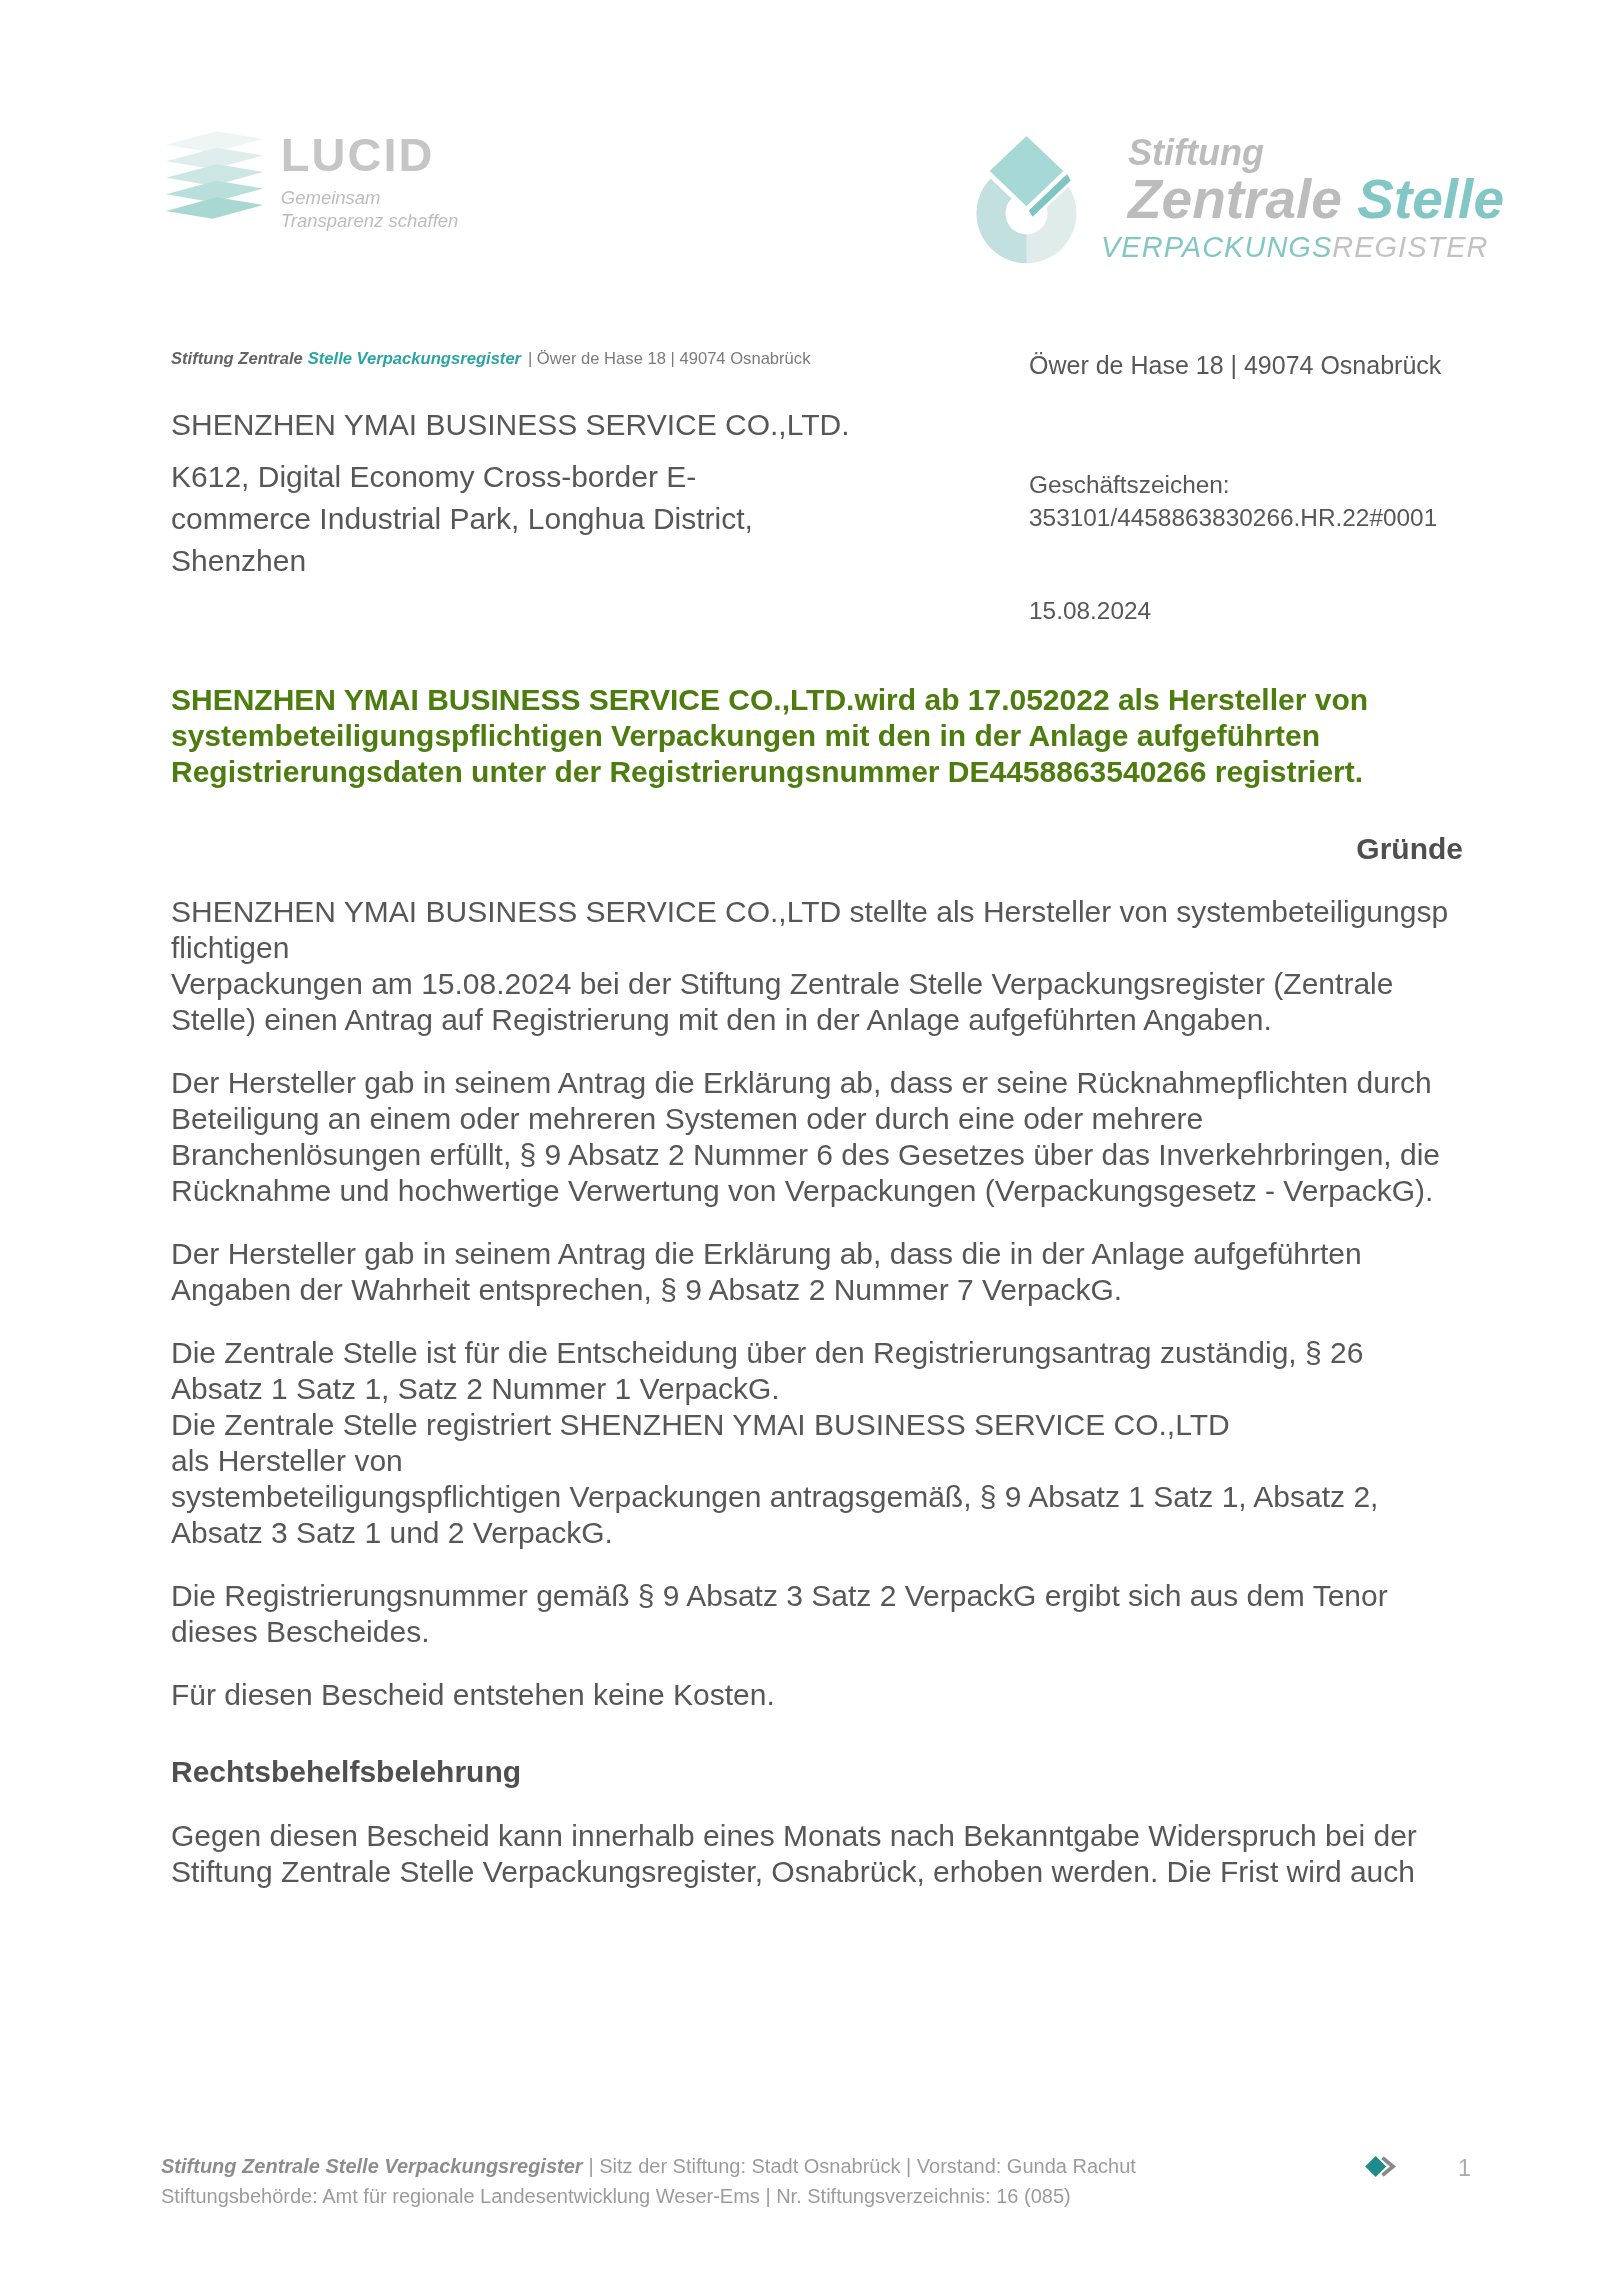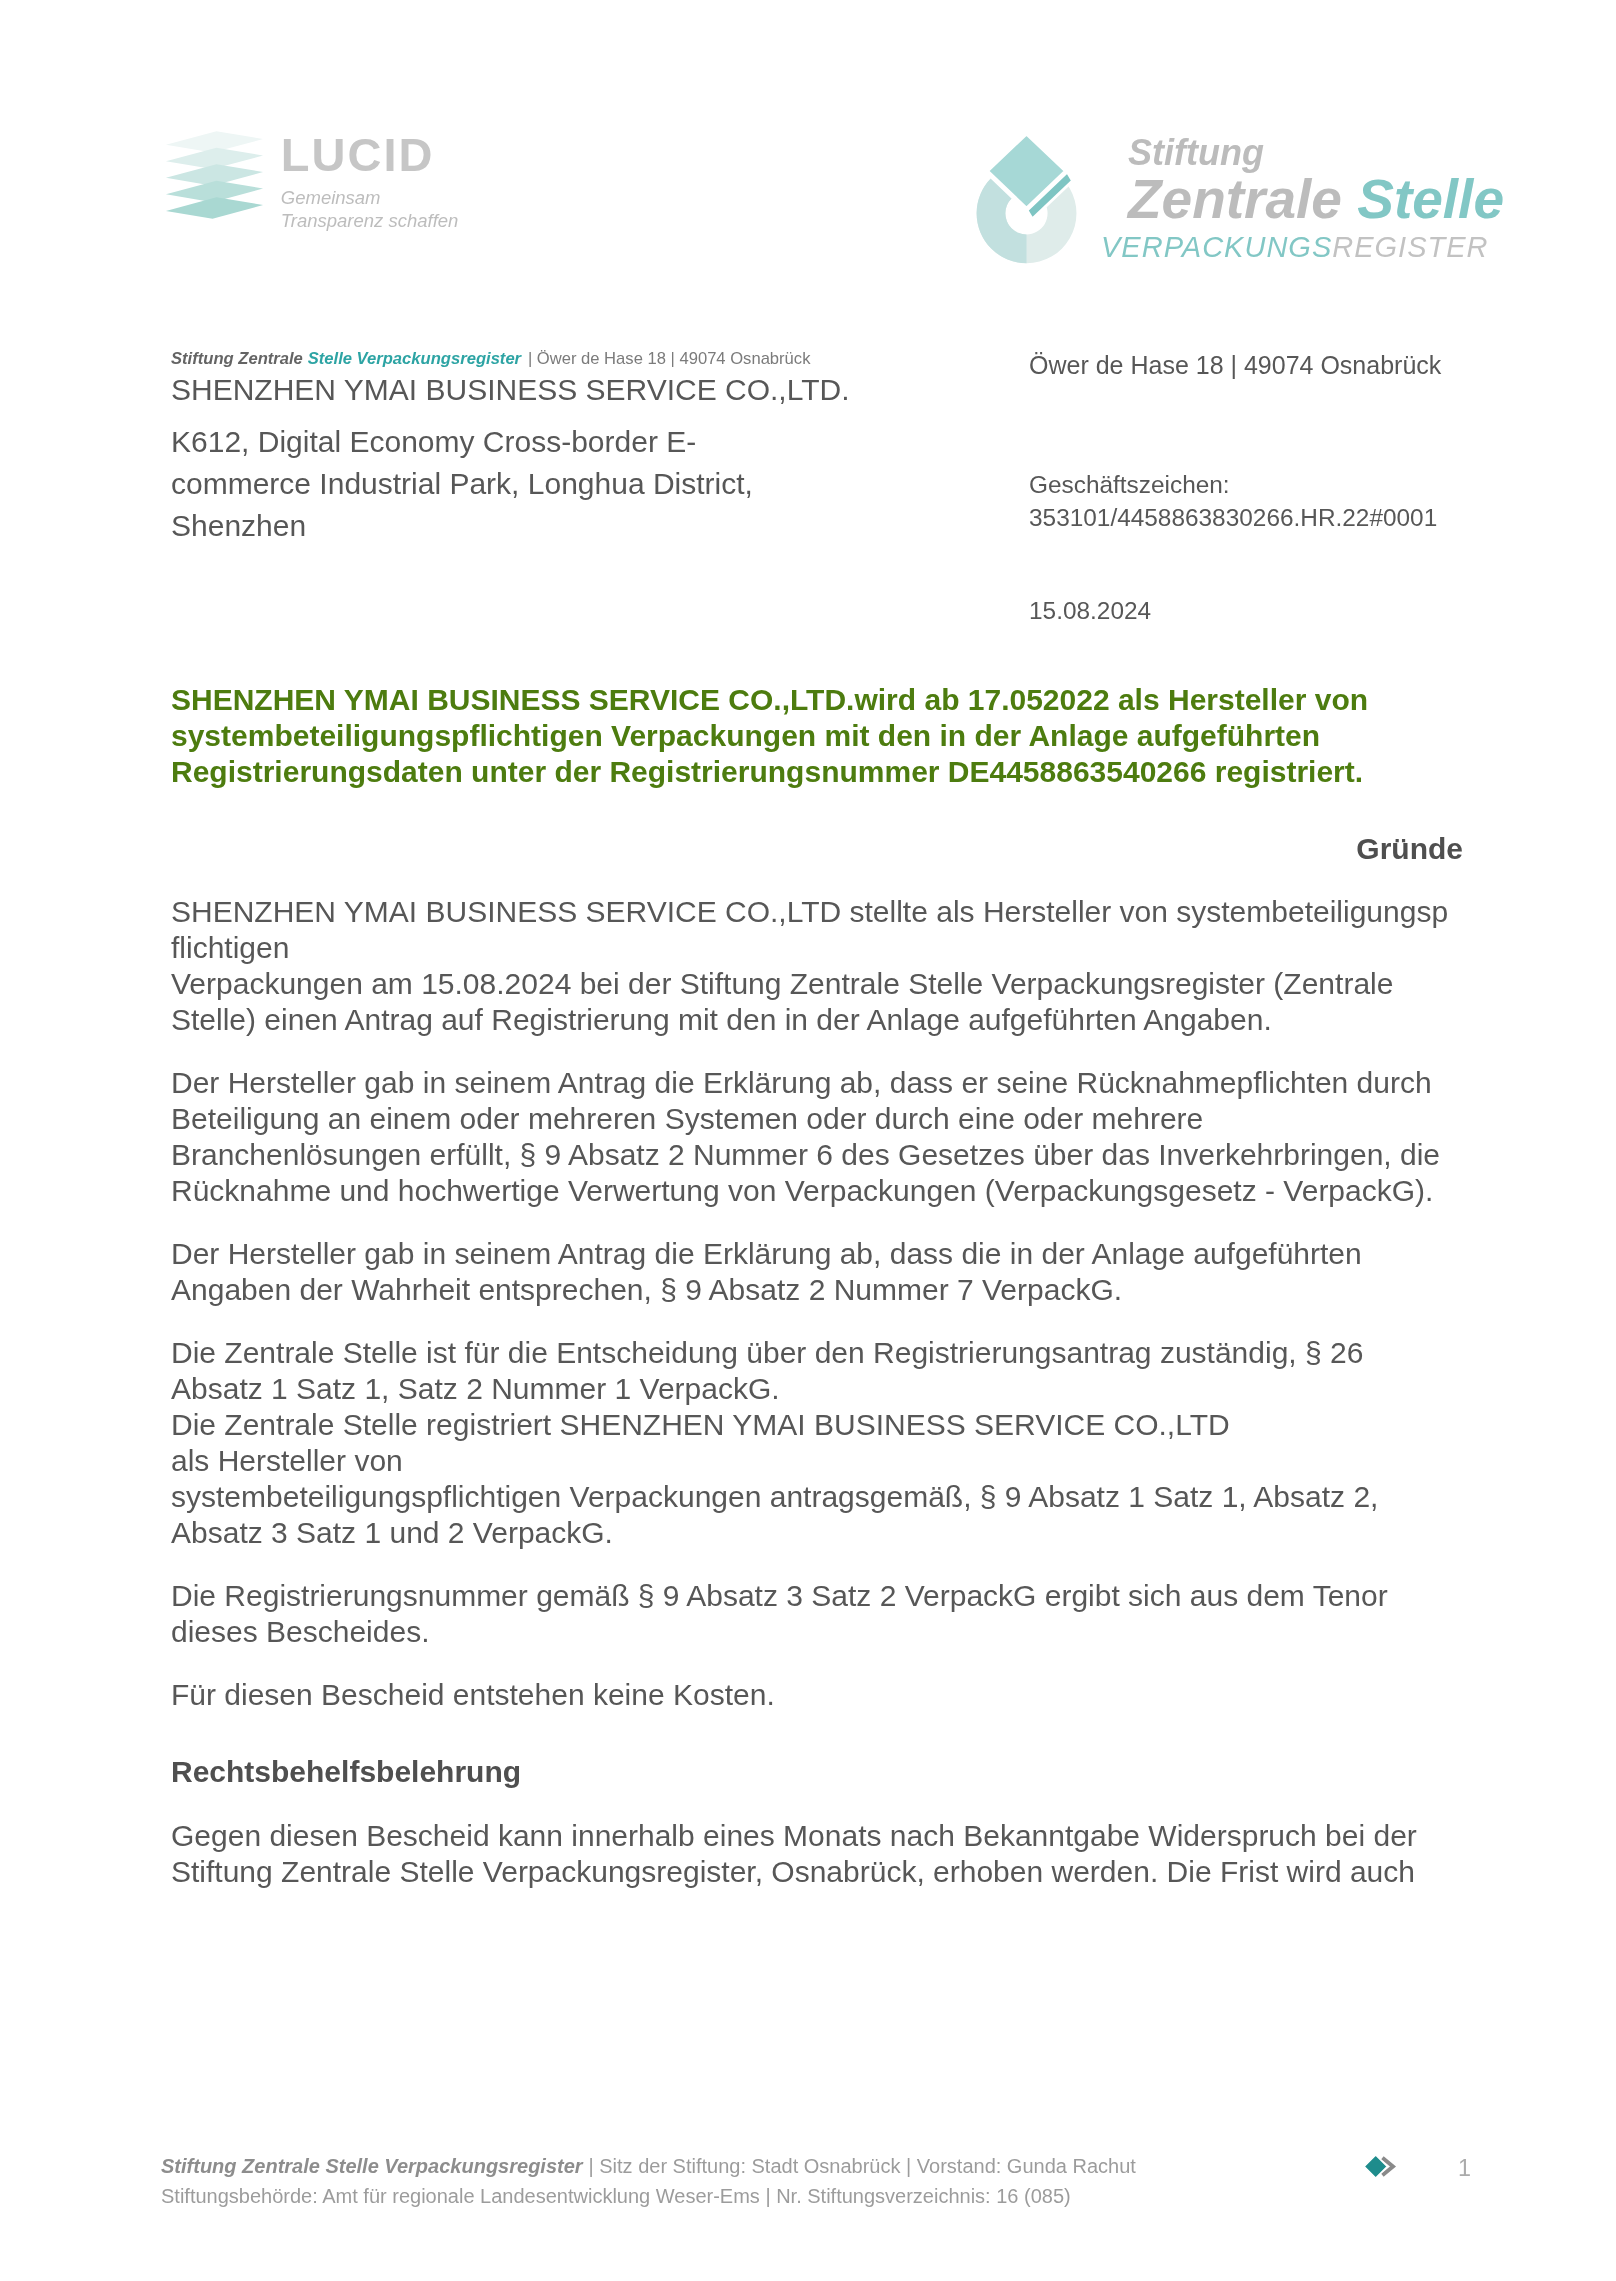--- a/index.html
+++ b/index.html
@@ -26,21 +26,21 @@
 
   .zsvr-logo { display:flex; gap:15.6px; align-items:flex-start; }
   .zsvr-text { padding-top:9.8px; }
   .z1 { font-size:36px; font-weight:bold; font-style:italic; color:#bcbcbc; line-height:1; padding-left:27px; }
   .z2 { font-size:55px; font-weight:bold; font-style:italic; color:#bcbcbc; line-height:1.05; padding-left:27px; white-space:nowrap; }
   .z3 { font-size:29px; font-style:italic; color:#c2c2c2; letter-spacing:1px; line-height:1.25; white-space:nowrap; }
   .teal-txt { color:#82c7c5; }
 
   
   .address-zone { margin-top:76px; display:grid; grid-template-columns:858px auto; }
-  .sender-line { font-size:16.6px; font-weight:bold; font-style:italic; color:#646464; }
+  .sender-line { font-size:16.6px; font-weight:bold; font-style:italic; color:#646464; margin-bottom:35px; }
   .sender-line .s2 { color:#2da4a4; }
   .sender-line .s3 { font-weight:normal; font-style:normal; color:#7b7b7b; }
   .sender-line .s1 { margin-right:4.9px; }
   .sender-line .s2 { margin-right:6.8px; }
   .recipient-name { font-size:30px; line-height:42px; margin-bottom:10px; }
   .recipient-address { font-size:30px; line-height:42px; white-space:pre-line; }
   .col-right .return-address { font-size:25px; line-height:33px; margin-bottom:86px; }
   .col-right .ref-block { font-size:24.4px; line-height:33px; }
   .col-right .date { font-size:24.4px; line-height:33px; margin-top:60px; }
 

